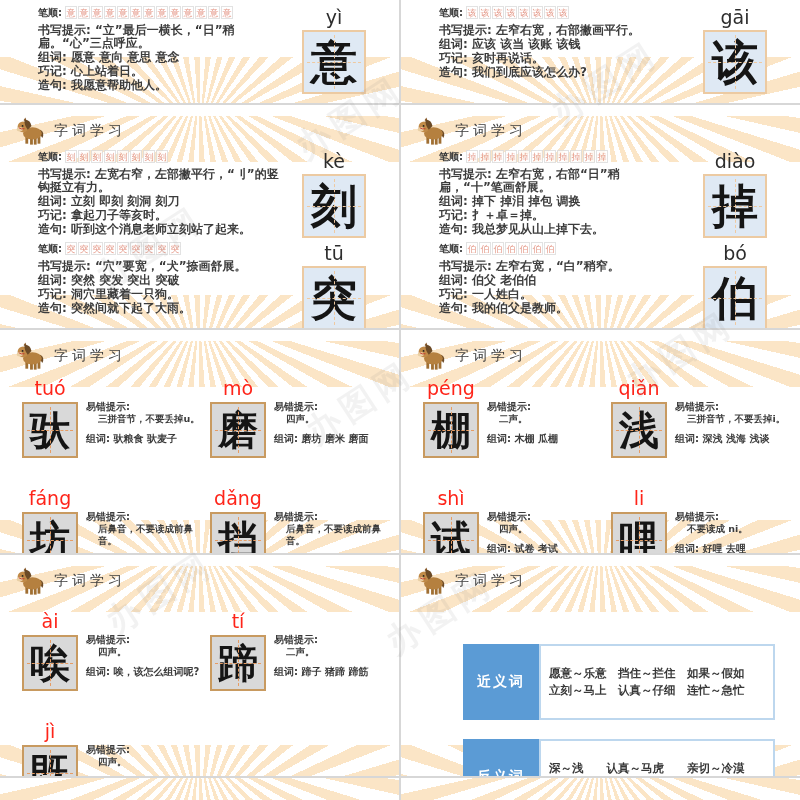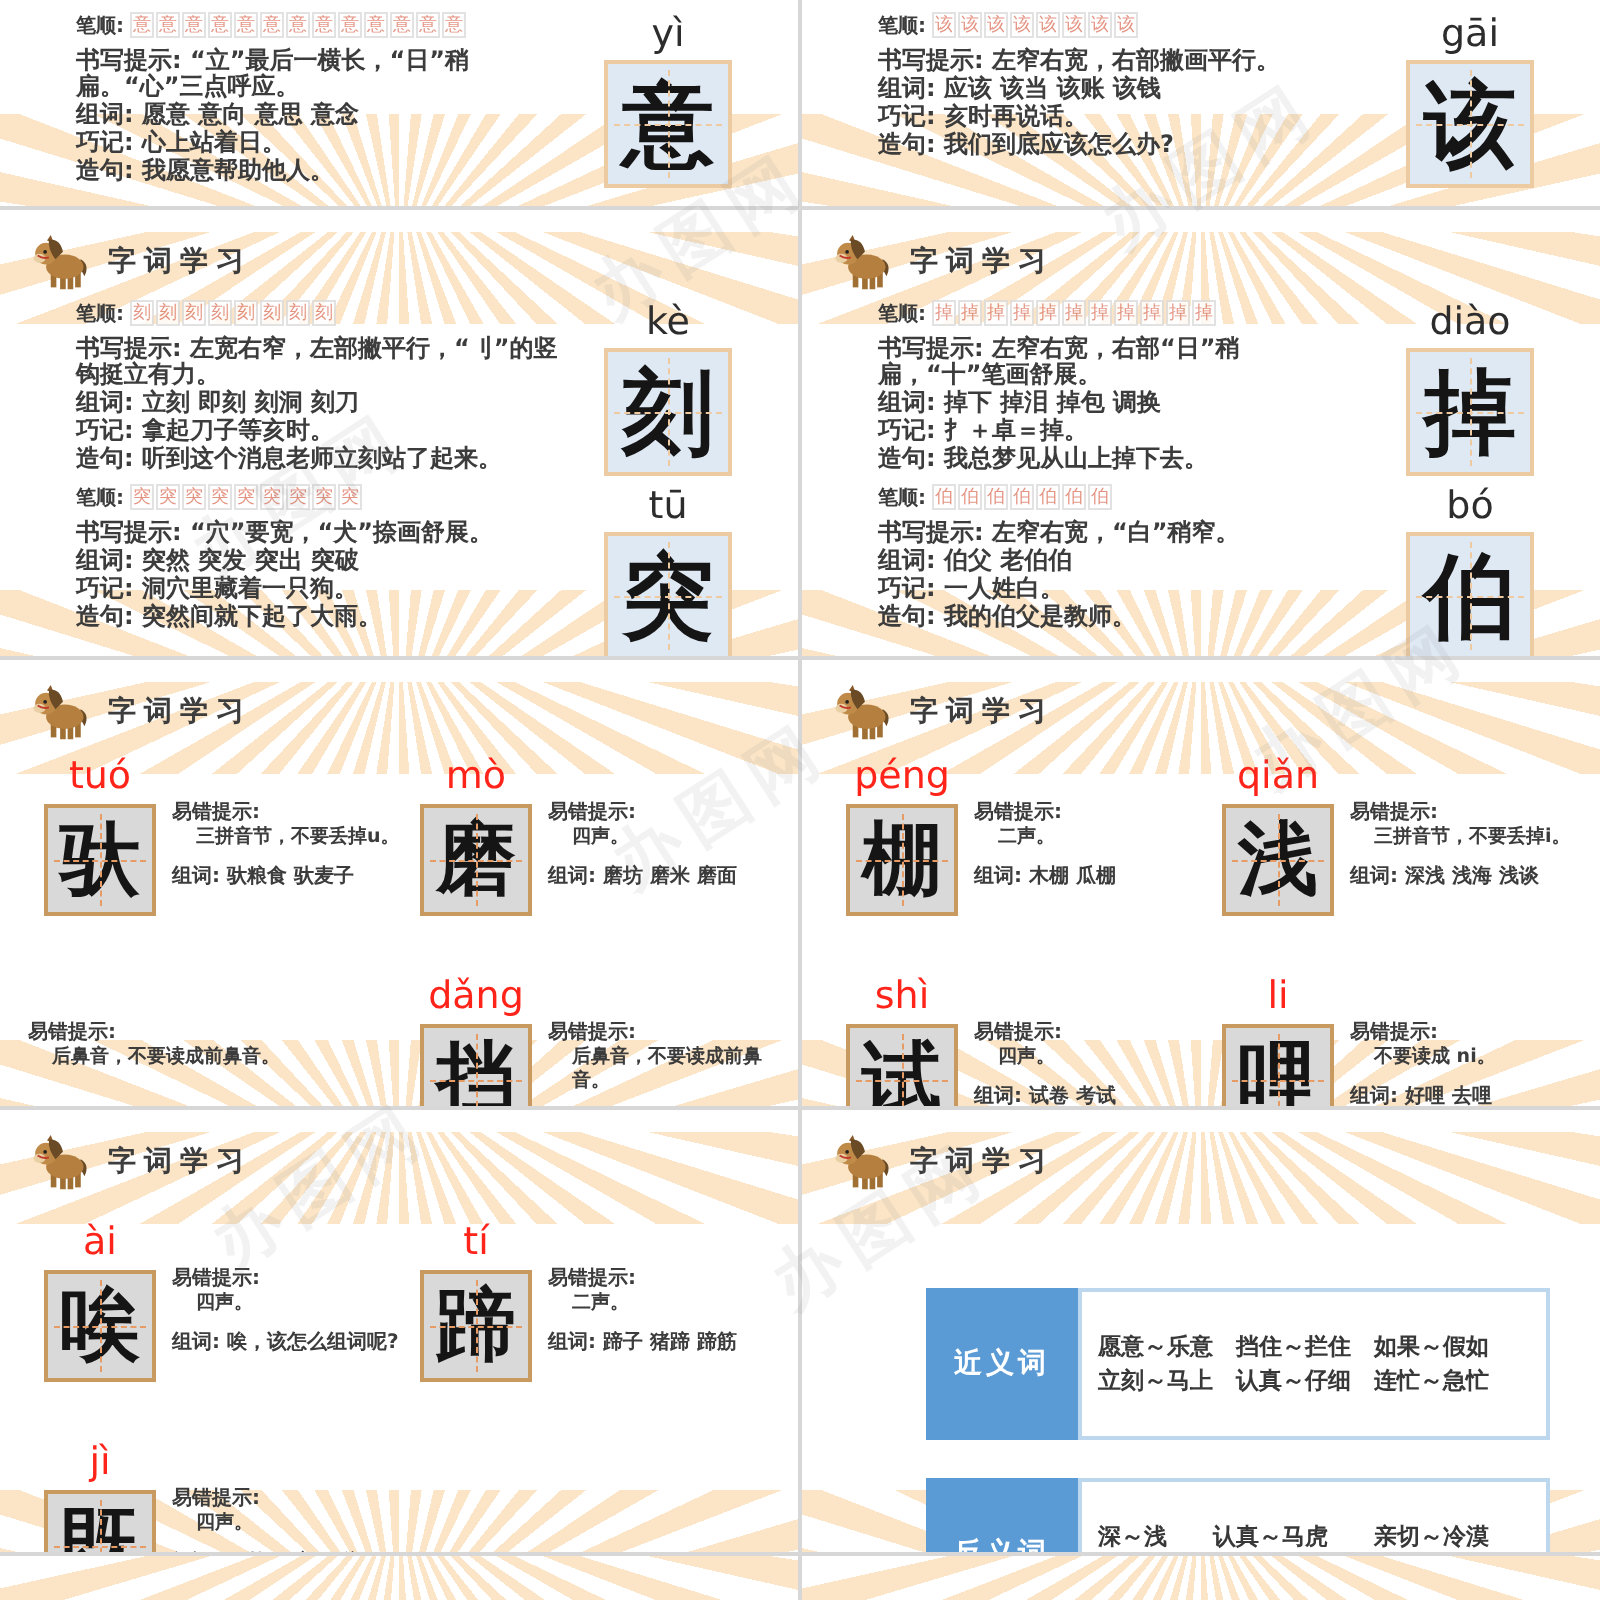--- a/index.html
+++ b/index.html
@@ -7,21 +7,21 @@
   body{background:#d7d7d7;overflow:hidden;position:relative;font-family:"DejaVu Sans","Liberation Sans",sans-serif}
   .sw{position:absolute;width:399px;overflow:hidden;background:#fff}
   .slide{position:relative;width:399px;height:225px;background:#fff}
   .slide::before{content:"";position:absolute;top:0;left:0;width:100%;height:46px;z-index:0;
     background:repeating-conic-gradient(from 90deg at 50% -28px,#fbe5c6 0 4.1deg,rgba(255,255,255,0) 4.1deg 8.6deg)}
   .slide::after{content:"";position:absolute;bottom:0;left:0;width:100%;height:46px;z-index:0;
     background:repeating-conic-gradient(from 270deg at 50% calc(100% + 28px),#fbe5c6 0 4.1deg,rgba(255,255,255,0) 4.1deg 8.6deg)}
   .crop-top .slide{margin-top:-122px}
   .pad-crop{padding-top:124px}
   .shead{position:relative;display:flex;align-items:center;margin:11px 0 0 16px;height:30px;z-index:1}
-  .stitle{font-size:14px;font-weight:bold;color:#3d3d3d;letter-spacing:4px;margin-left:8px}
+  .stitle{font-size:14px;font-weight:normal;color:#3d3d3d;letter-spacing:4px;margin-left:8px}
   .d-entry{position:relative;display:flex;min-height:81px;z-index:1;margin-top:4px}
   .etext{width:242px;margin-left:38px}
   .line{font-size:12px;font-weight:bold;color:#3c3c3c;line-height:13px;margin-bottom:1px}
   .bihua-line{display:flex;align-items:flex-start;height:16px;margin-bottom:2px}
   .lbl{font-size:10px;font-weight:bold;color:#3c3c3c;margin-right:3px;white-space:nowrap}
   .strokes{display:flex}
   .strokes i{display:inline-block;width:12px;height:13px;border:1px solid #dcdcdc;margin-right:1px;
     font-style:normal;font-size:9px;line-height:12px;text-align:center;color:#de7b66;opacity:.8;overflow:hidden;background:#fff}
   .echar{width:108px;display:flex;flex-direction:column;align-items:center}
   .py{font-size:19px;color:#2d2d2d;line-height:23px;height:24px}
@@ -326,20 +326,28 @@
               <i class="v"></i>
             </div>
           </div>
         <div class="ecright">
             <div class="tlabel">易错提示:</div>
           <div class="ttext">四声。</div>
           <div class="ezuci">组词: 磨坊 磨米 磨面</div>
           </div>
       </div>
       <div class="ecell">
+        <div class="ecleft">
+            <div class="epy">fáng</div>
+          <div class="cbox gray">
+              <span class="glyph">坊</span>
+              <i class="h"></i>
+              <i class="v"></i>
+            </div>
+          </div>
         <div class="ecright">
             <div class="tlabel">易错提示:</div>
           <div class="ttext">后鼻音，不要读成前鼻音。</div>
           </div>
       </div>
       <div class="ecell">
         <div class="ecleft">
             <div class="epy">dǎng</div>
           <div class="cbox gray">
               <span class="glyph">挡</span>

